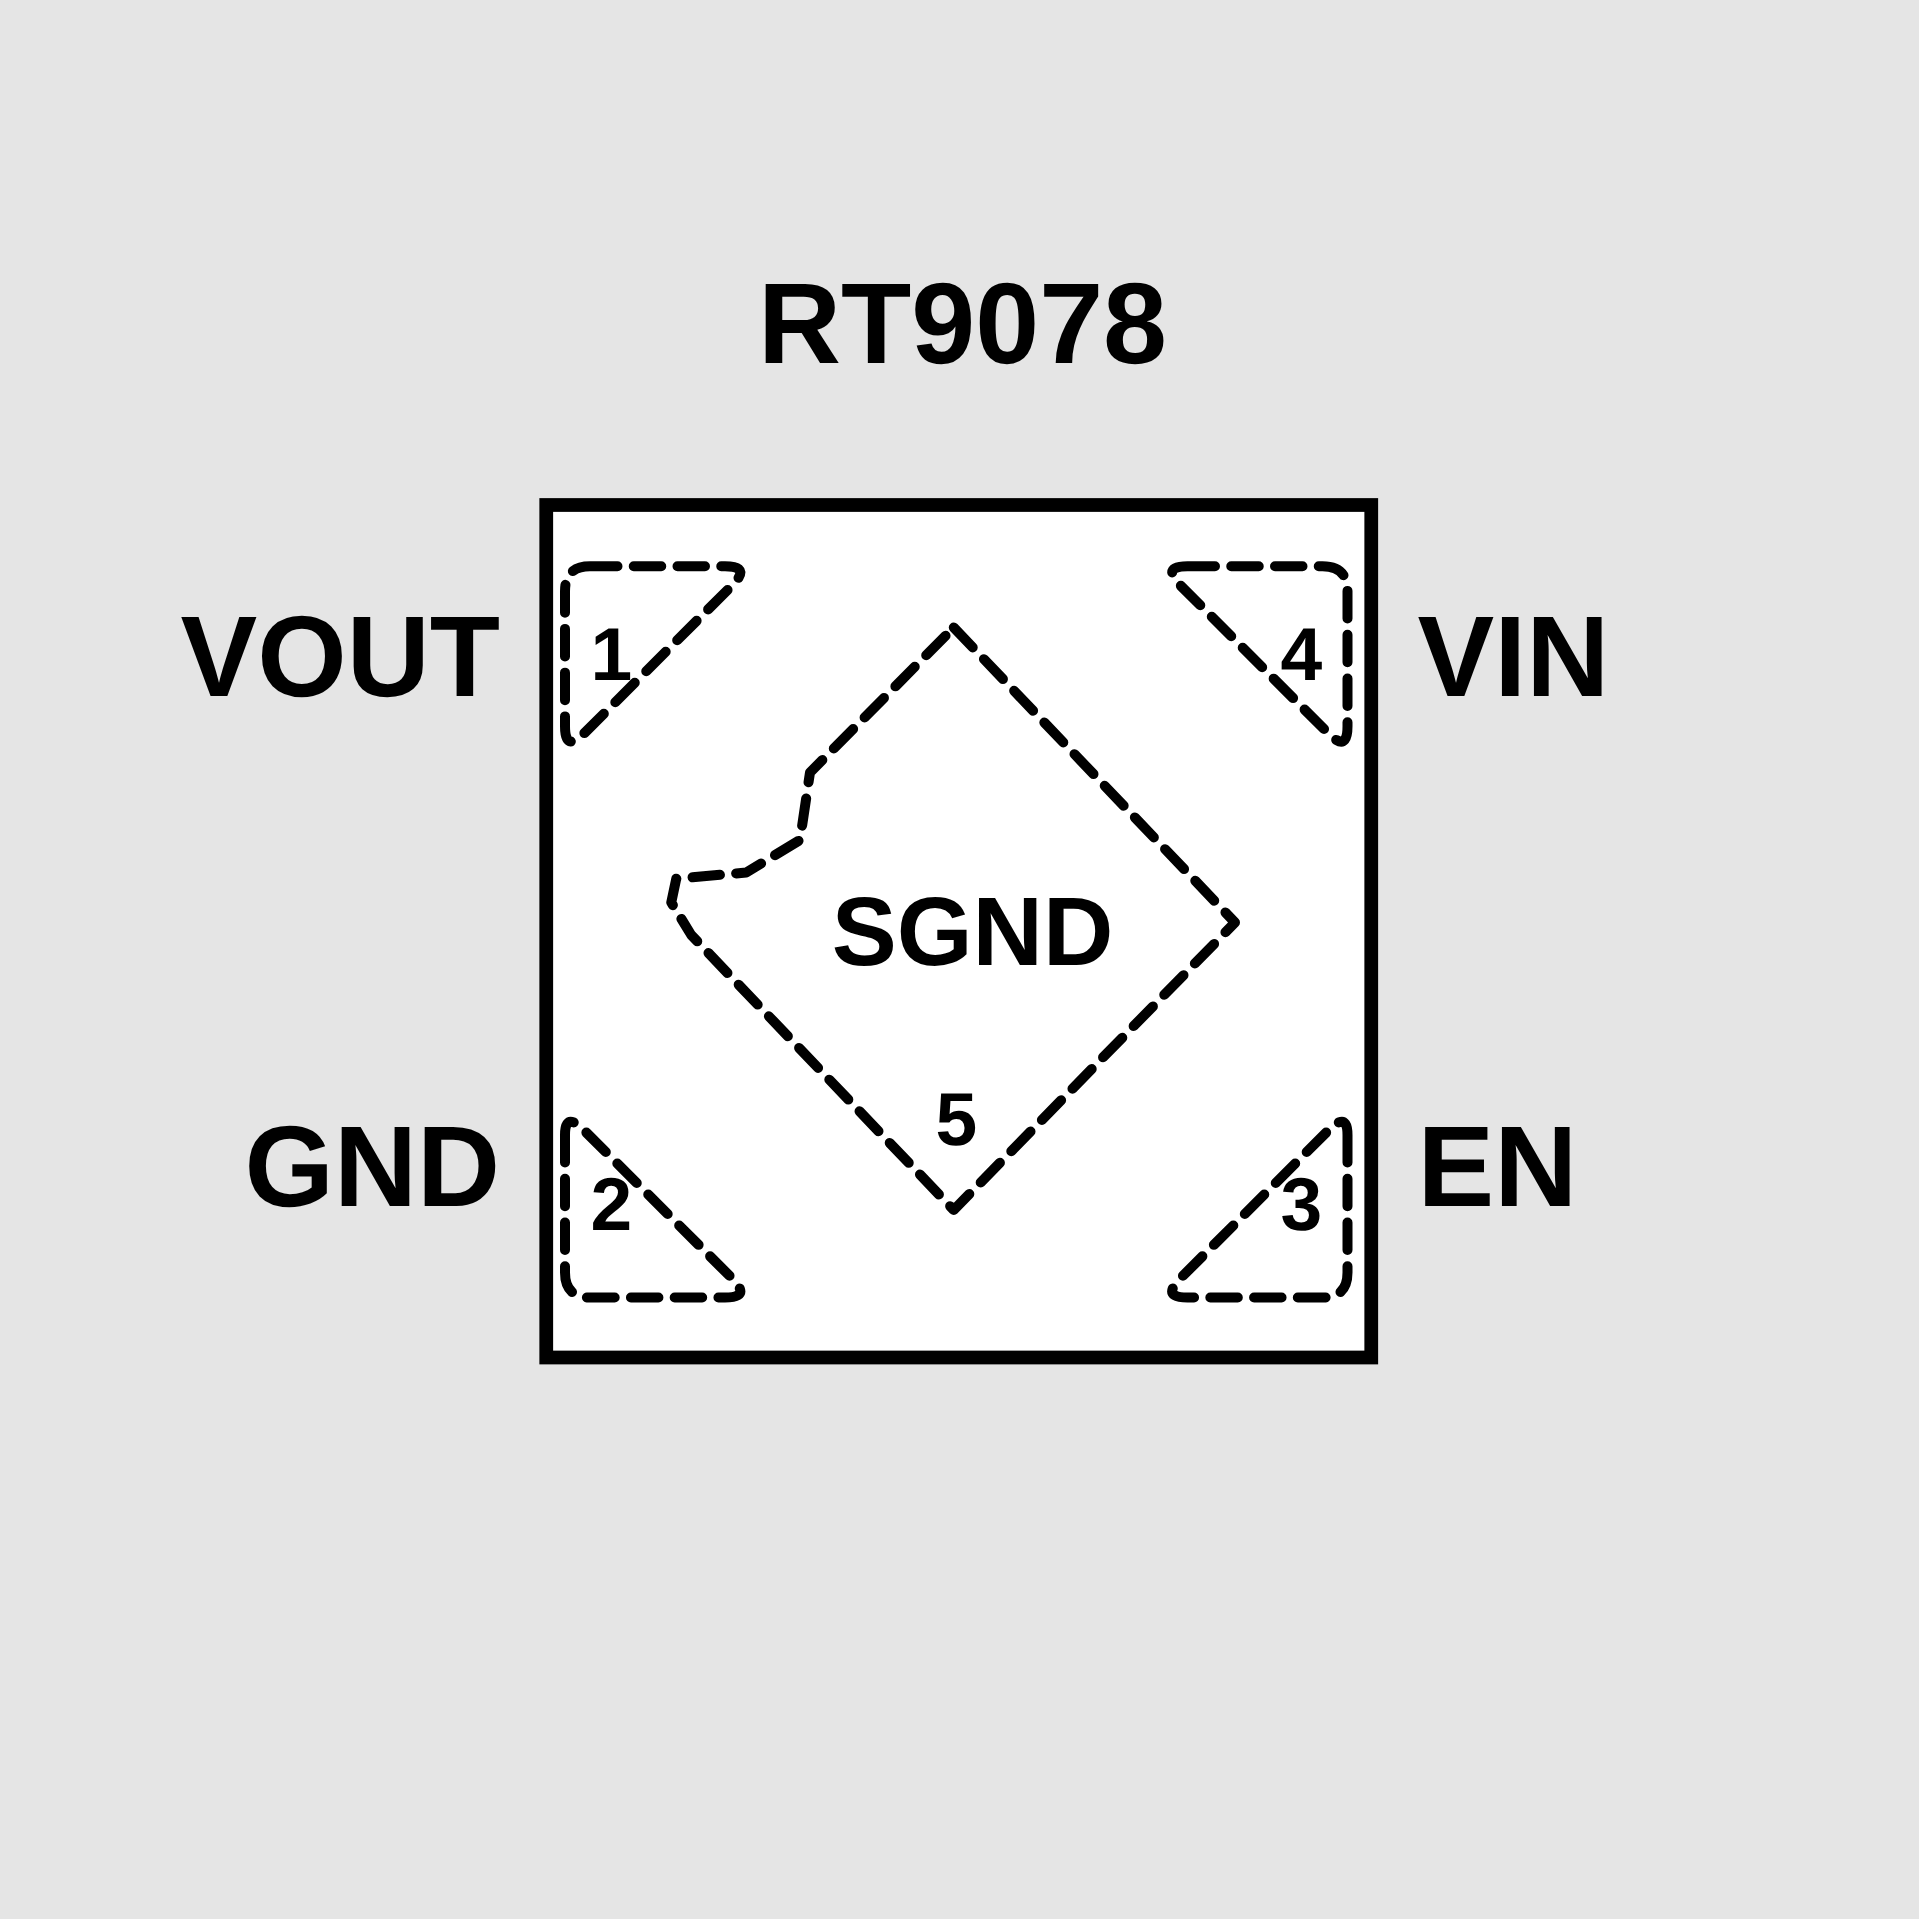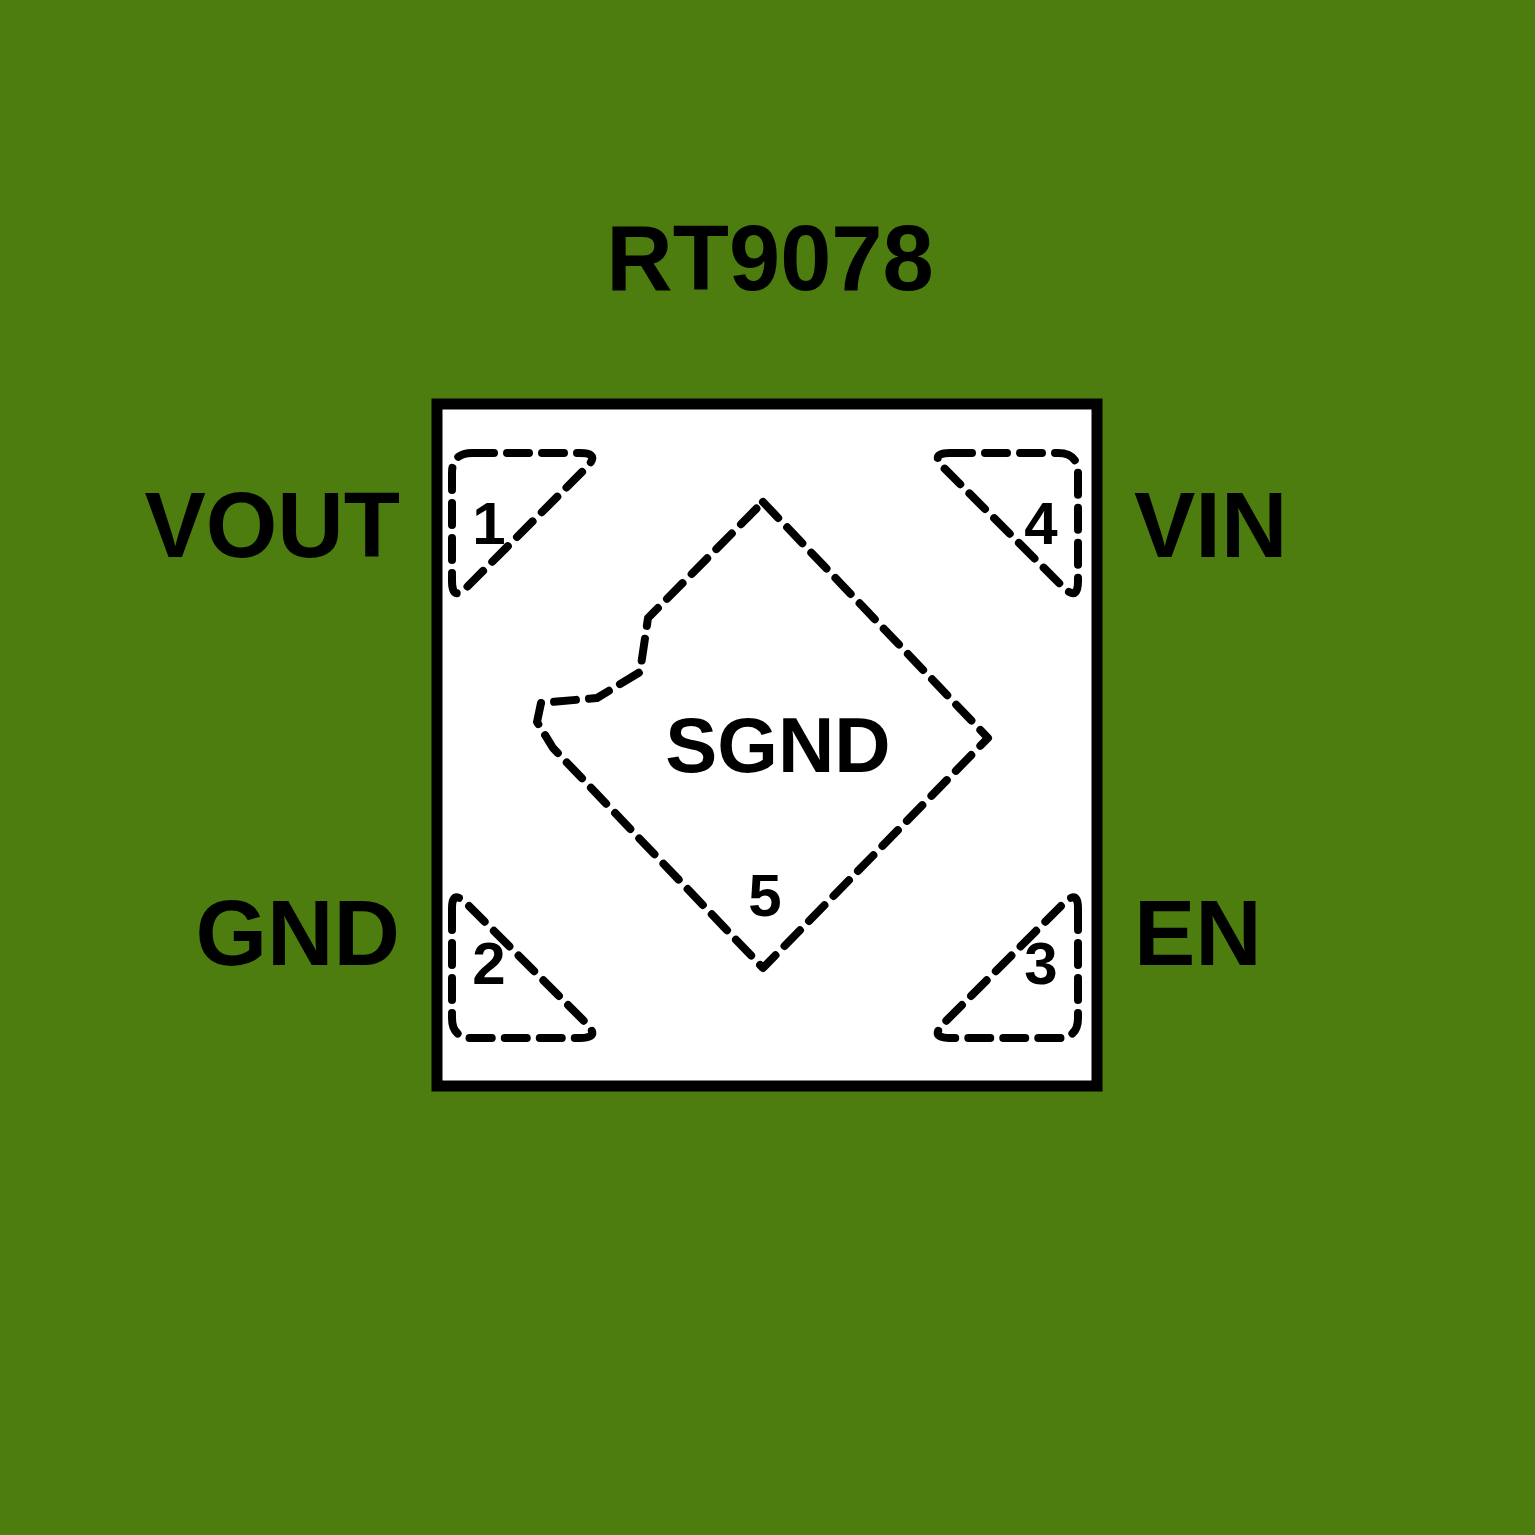--- a/index.html
+++ b/index.html
@@ -4,21 +4,21 @@
 <style>
   html, body {
     margin: 0;
     padding: 0;
     background: #ffffff;
   }
   .stage {
     position: relative;
     width: 1535px;
     height: 1535px;
-    background: #4d7c0f;
+    background: #e5e5e5;
     font-family: "Liberation Sans", sans-serif;
     overflow: hidden;
   }
   svg { display: block; }
   text {
     fill: #000000;
     font-family: "Liberation Sans", sans-serif;
     font-weight: 700;
   }
   .title-text   { font-size: 92px; }

